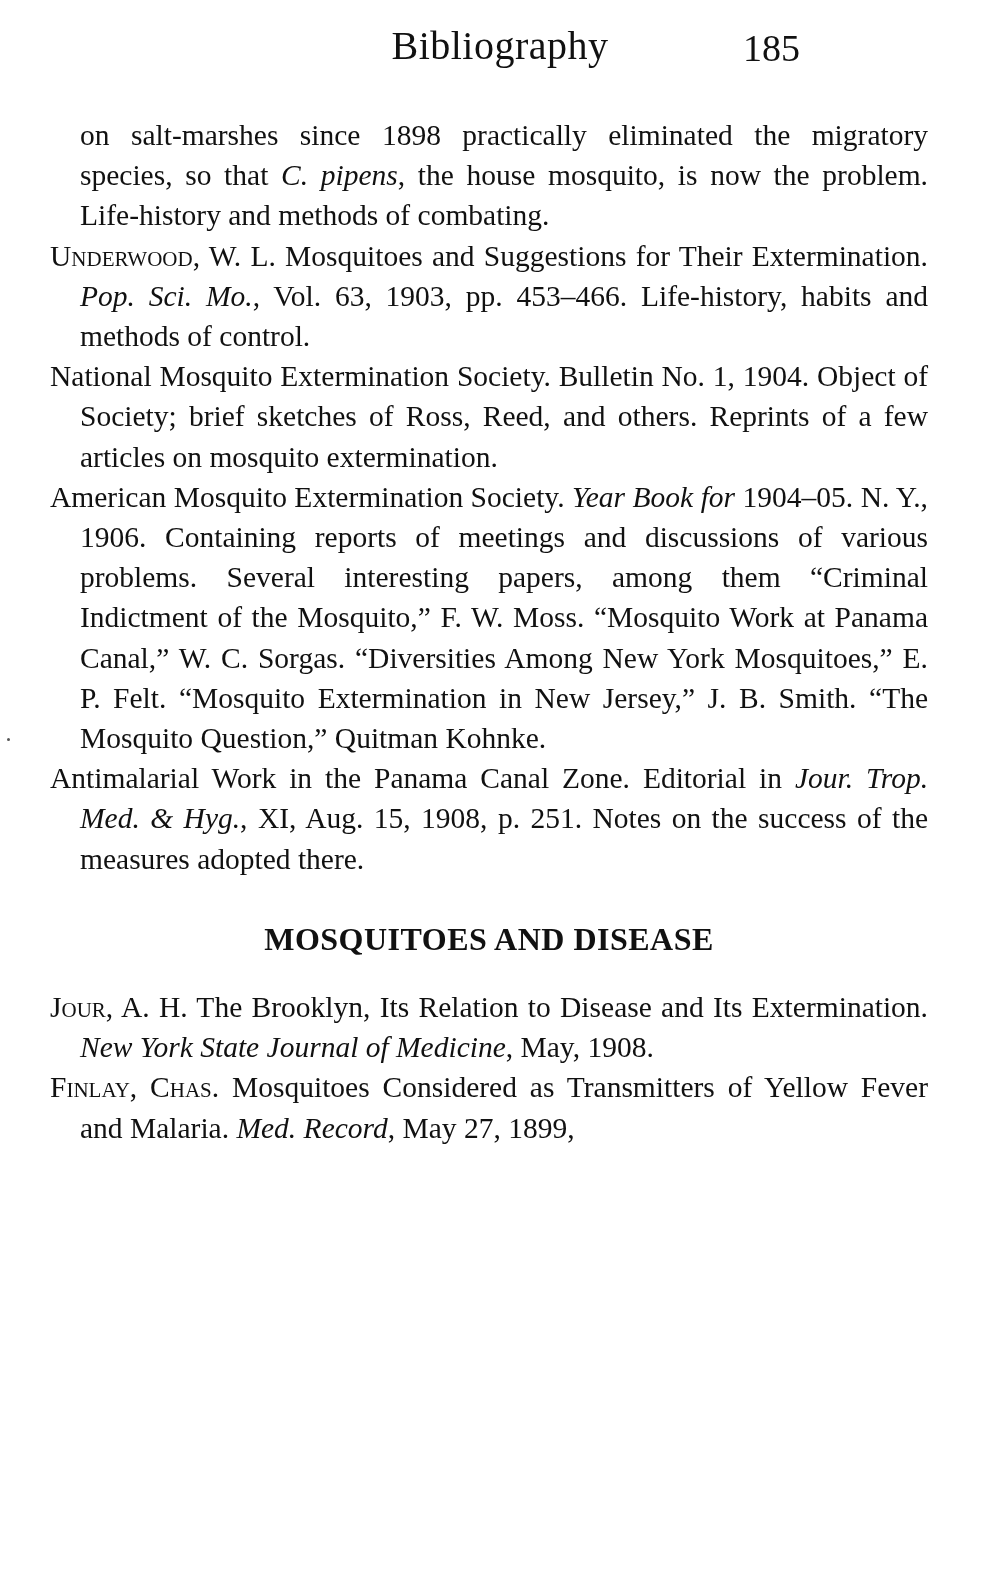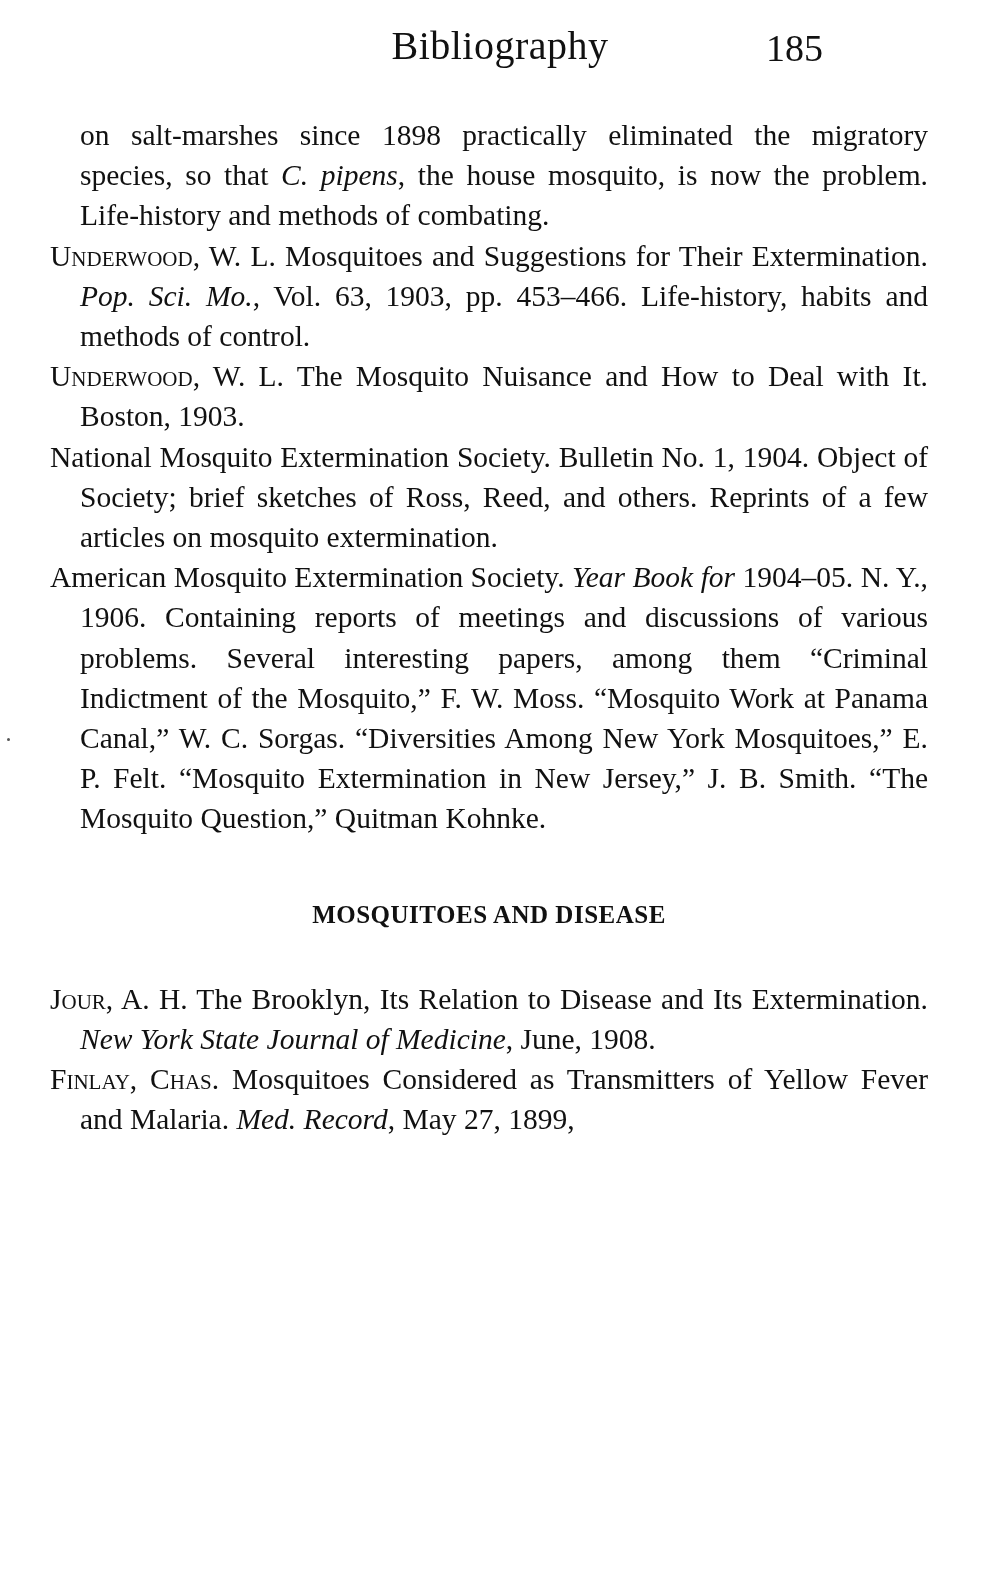--- a/index.html
+++ b/index.html
@@ -1,54 +1,54 @@
 <!DOCTYPE html>
 <html><head>
 <meta charset="utf-8">
 <style>
   html, body { margin: 0; padding: 0; background: #ffffff; }
   body { width: 1000px; height: 1593px; position: relative; overflow: hidden;
          font-family: "Liberation Serif", "DejaVu Serif", serif; color: #111; }
-  .header { position: absolute; top: 22px; left: 0; width: 868px; height: 60px; padding-left: 23px; }
+  .header { position: absolute; top: 22px; left: 0; width: 868px; height: 60px; }
   .running-title { position: absolute; left: 0; width: 1000px; text-align: center; top: 0;
                    font-size: 40px; letter-spacing: 0.5px; }
   .page-number { position: absolute; right: 68px; top: 4px; font-size: 38px; }
   .body { position: absolute; top: 115px; left: 50px; width: 878px; font-size: 29.5px; line-height: 40.2px; }
   .entry { text-align: justify; padding-left: 30px; text-indent: -30px; margin: 0; }
   .entry.continuation { padding-left: 30px; text-indent: 0; }
   .sc { font-variant: small-caps; }
   i { }
-  .section-heading { text-align: center; font-size: 25px; margin: 16px; letter-spacing: 0.5px; }
+  .section-heading { text-align: center; font-size: 32px; margin: 0; letter-spacing: 0.5px; }
   .gap1 { height: 40px; }
   .gap2 { height: 28px; }
   .mark { position: absolute; left: 7px; top: 738px; width: 3px; height: 3px; background: #555; border-radius: 50%; }
 </style>
 </head>
 <body>
 
 <div class="header">
   <div class="running-title">Bibliography</div>
   <div class="page-number">185</div>
 </div>
 
 <div class="mark"></div>
 
 <div class="body">
   <p class="entry continuation"><span>on salt-marshes since 1898 practically eliminated the migratory species, so that </span><i>C. pipens</i><span>, the house mosquito, is now the problem. Life-history and methods of combating.</span></p>
 
   <p class="entry"><span class="sc">Underwood, W. L.</span><span>  Mosquitoes and Suggestions for Their Extermination.  </span><i>Pop. Sci. Mo.</i><span>, Vol. 63, 1903, pp. 453–466. Life-history, habits and methods of control.</span></p>
 
-  <p class="entry"><span class="sc">Underwood, W. L.</span><span>  The Mosquito Nuisance and How to Deal with It.  Boston, 1903.</span></p>
 
 
   <p class="entry"><span>National Mosquito Extermination Society.  Bulletin No. 1, 1904.  Object of Society; brief sketches of Ross, Reed, and others.  Reprints of a few articles on mosquito extermination.</span></p>
 
   <p class="entry"><span>American Mosquito Extermination Society.  </span><i>Year Book for</i><span> 1904–05.  N. Y., 1906.  Containing reports of meetings and discussions of various problems.  Several interesting papers, among them “Criminal Indictment of the Mosquito,” F. W. Moss.  “Mosquito Work at Panama Canal,” W. C. Sorgas. “Diversities Among New York Mosquitoes,” E. P. Felt. “Mosquito Extermination in New Jersey,” J. B. Smith. “The Mosquito Question,” Quitman Kohnke.</span></p>
 
+  <p class="entry"><span>Antimalarial Work in the Panama Canal Zone.  Editorial in </span><i>Jour. Trop. Med. &amp; Hyg.</i><span>, XI, Aug. 15, 1908, p. 251.  Notes on the success of the measures adopted there.</span></p>
 
   <div class="gap1"></div>
   <h2 class="section-heading">MOSQUITOES AND DISEASE</h2>
   <div class="gap2"></div>
 
-  <p class="entry"><span class="sc">Jour, A. H.</span><span>  The Brooklyn, Its Relation to Disease and Its Extermination.  </span><i>New York State Journal of Medicine</i><span>, June, 1908.</span></p>
+  <p class="entry"><span class="sc">Jour, A. H.</span><span>  The Brooklyn, Its Relation to Disease and Its Extermination.  </span><i>New York State Journal of Medicine</i><span>, May, 1908.</span></p>
 
   <p class="entry"><span class="sc">Finlay, Chas.</span><span>  Mosquitoes Considered as Transmitters of Yellow Fever and Malaria.  </span><i>Med. Record</i><span>, May 27, 1899,</span></p>
 </div>
 
 </body></html>

